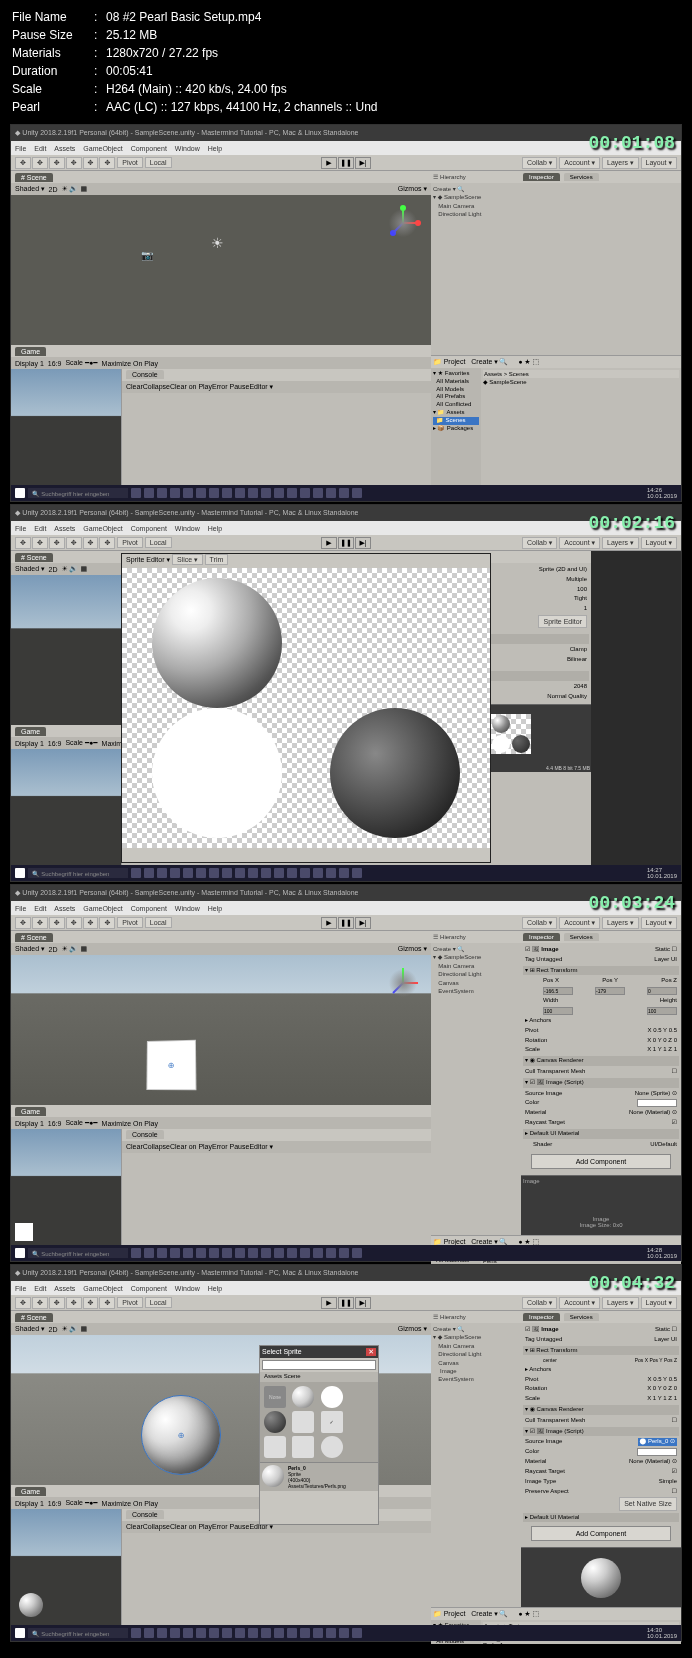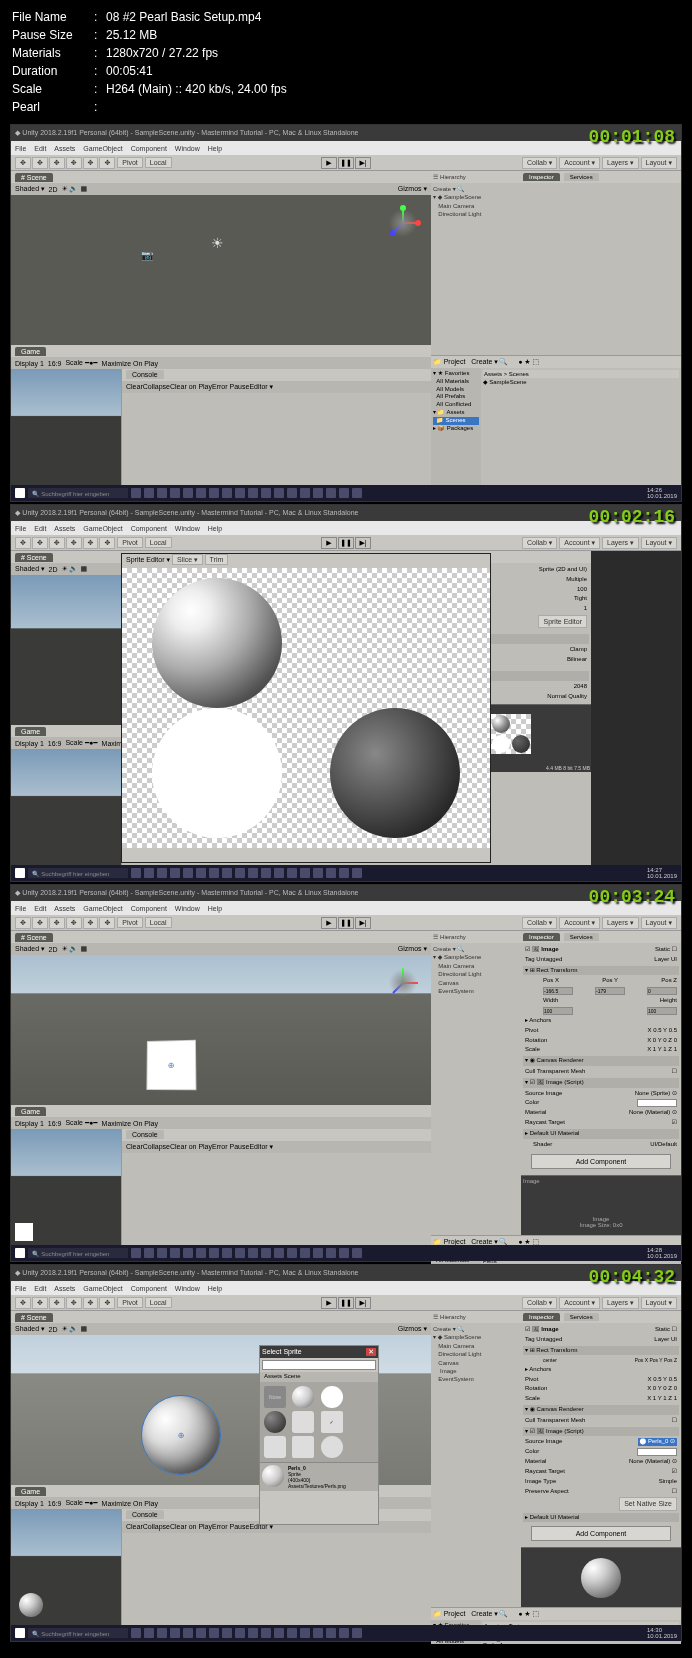--- a/index.html
+++ b/index.html
@@ -2,21 +2,21 @@
 <html><head>
 <meta charset="utf-8">
 <style>
 * { margin:0; padding:0; box-sizing:border-box; font-family:Arial,sans-serif; }
 body { background:#000; width:692px; }
 .info-block { background:#000; color:#fff; padding:8px 12px; font-size:12px; line-height:1.5; }
 .info-row { display:flex; }
 .info-label { width:82px; }
 .info-sep { width:12px; }
 .frame { width:672px; height:378px; margin:0 auto 2px; background:#2b2b2b; position:relative; border:1px solid #333; }
-.timestamp { position:absolute; top:2px; right:6px; color:#84cc16; font-size:18px; font-weight:bold; text-shadow:2px 2px 2px #000; font-family:'Courier New',monospace; z-index:100; }
+.timestamp { position:absolute; top:8px; right:6px; color:#86efac; font-size:18px; font-weight:bold; text-shadow:2px 2px 2px #000; font-family:'Courier New',monospace; z-index:100; }
 .titlebar { height:16px; background:#3a3a3a; color:#bbb; font-size:7px; display:flex; align-items:center; padding:0 4px; }
 .menubar { height:14px; background:#e8e8e8; font-size:7px; display:flex; align-items:center; padding:0 4px; gap:8px; color:#333; }
 .toolbar { height:16px; background:#c8c6c0; border-bottom:1px solid #999; display:flex; align-items:center; padding:0 4px; gap:2px; font-size:7px; }
 .tool-btn { background:#d8d6d0; border:1px solid #aaa; padding:1px 4px; font-size:7px; color:#333; }
 .tool-group { display:flex; gap:1px; }
 .main-layout { display:flex; height:calc(100% - 62px); }
 .scene-area { flex:1; display:flex; flex-direction:column; }
 .scene-tabs { height:12px; background:#c8c6c0; font-size:7px; display:flex; align-items:center; padding:0 4px; gap:4px; }
 .tab { background:#b8b6b0; padding:1px 6px; border-radius:2px 2px 0 0; }
 .tab.active { background:#5a5a54; color:#fff; }
@@ -95,20 +95,21 @@
         <div>00:05:41</div>
       </div>
       <div class="info-row">
         <div class="info-label">Scale</div>
         <div class="info-sep">:</div>
         <div>H264 (Main) :: 420 kb/s, 24.00 fps</div>
       </div>
       <div class="info-row">
         <div class="info-label">Pearl</div>
         <div class="info-sep">:</div>
+        <div>AAC (LC) :: 127 kbps, 44100 Hz, 2 channels :: Und</div>
       </div>
     </div>
 </div>
 
 <div id="frames">
     <div class="frame">
       <span class="timestamp">00:01:08</span>
       <div class="titlebar">
         <span>◆ Unity 2018.2.19f1 Personal (64bit) - SampleScene.unity - Mastermind Tutorial - PC, Mac &amp; Linux Standalone <dx11></dx11></span>
       </div>

